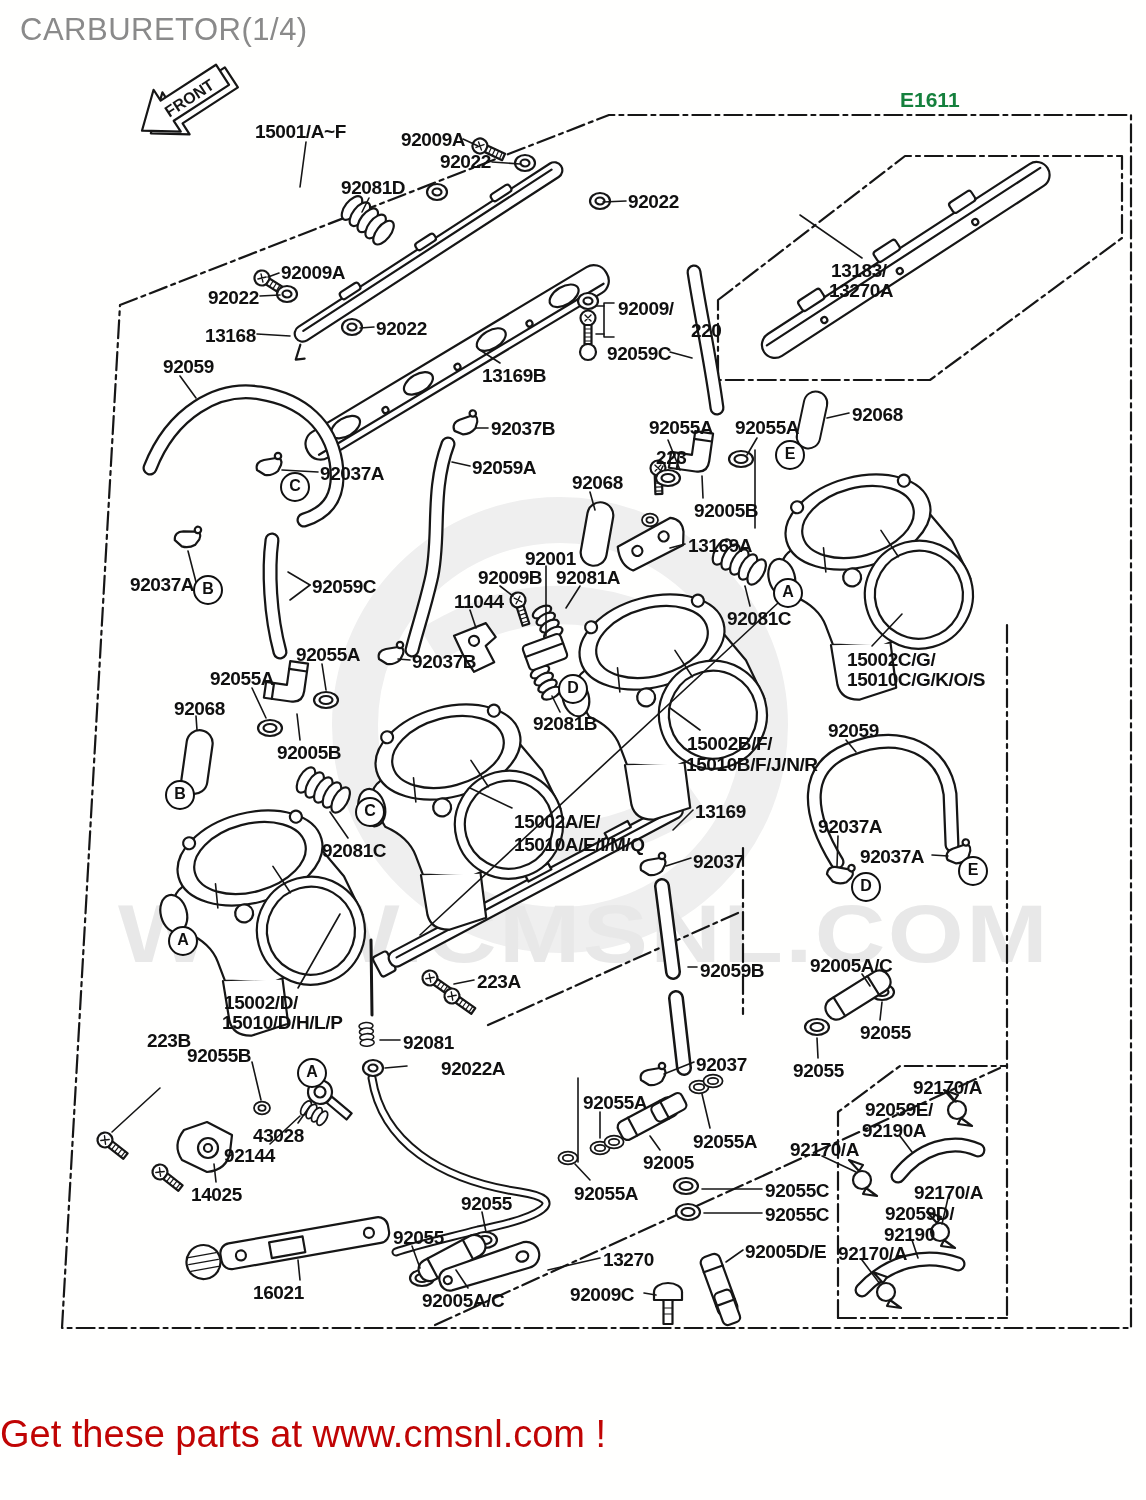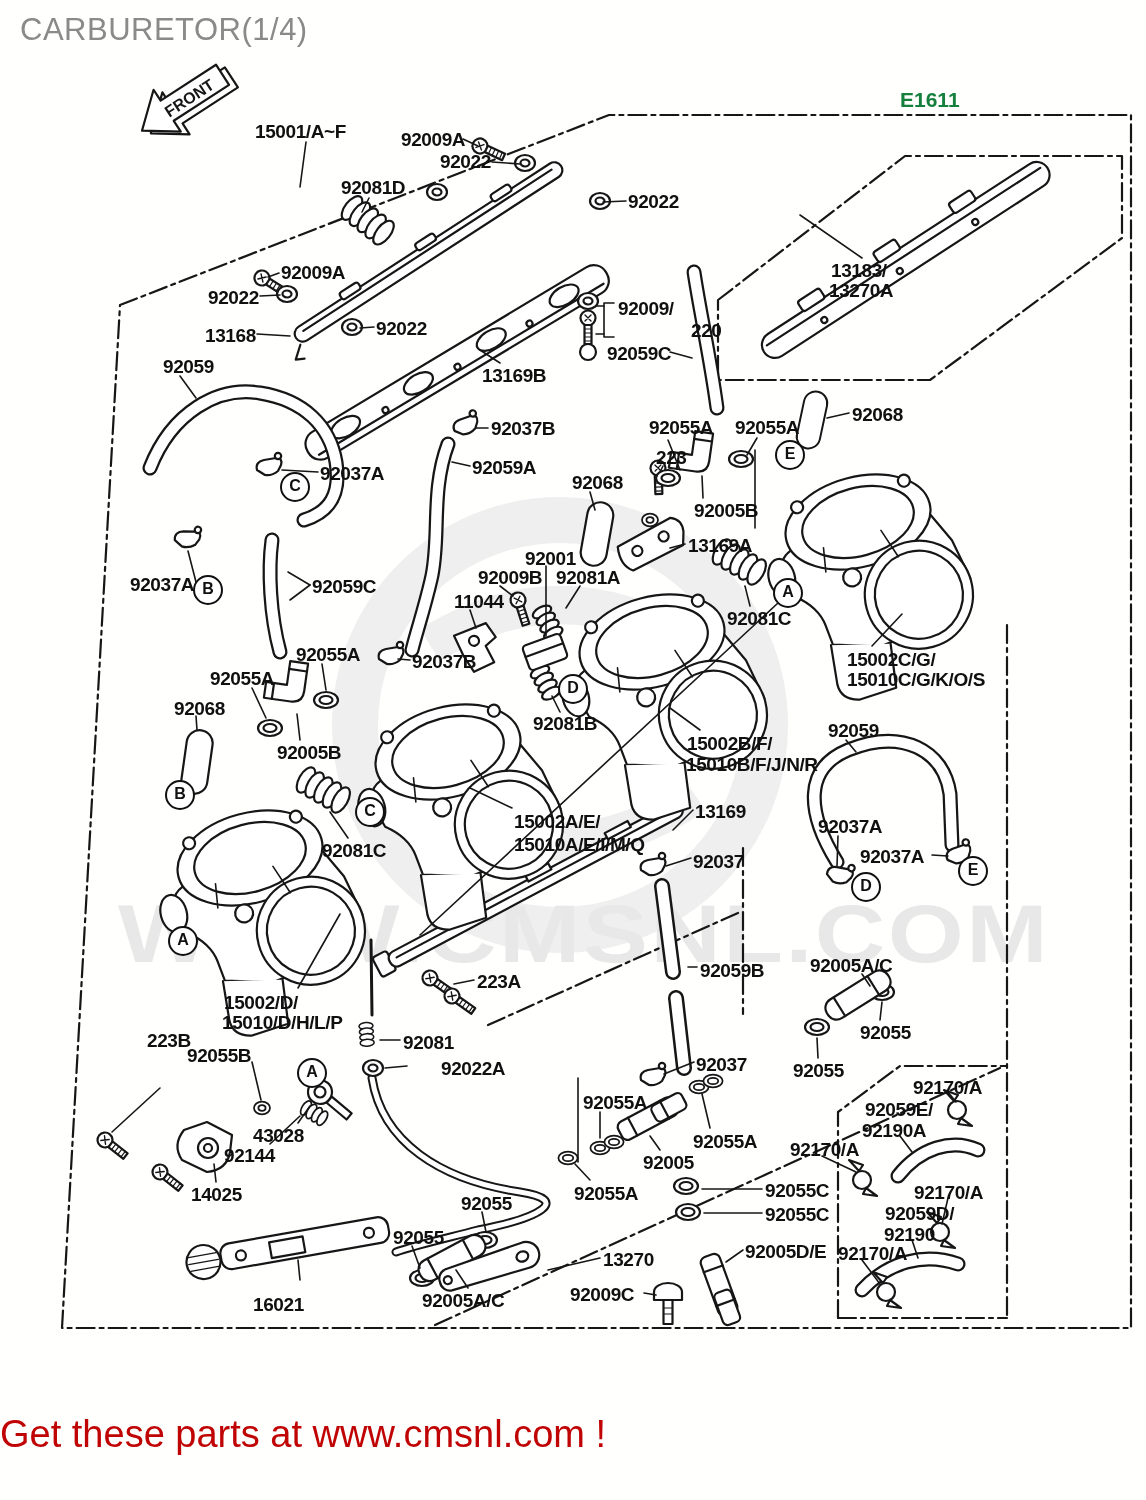--- a/index.html
+++ b/index.html
@@ -450,21 +450,21 @@
     <span class="plabel" style="left: 810px; top: 955px;">92005A/C</span>
     <span class="plabel" style="left: 860px; top: 1022px;">92055</span>
     <span class="plabel" style="left: 793px; top: 1060px;">92055</span>
     <span class="plabel" style="left: 187px; top: 1045px;">92055B</span>
     <span class="plabel" style="left: 147px; top: 1010px; margin-top: 20px;">223B</span>
     <span class="plabel" style="left: 403px; top: 1032px;">92081</span>
     <span class="plabel" style="left: 410px; top: 1058px; margin-left: 31px;">92022A</span>
     <span class="plabel" style="left: 253px; top: 1125px;">43028</span>
     <span class="plabel" style="left: 224px; top: 1145px;">92144</span>
     <span class="plabel" style="left: 191px; top: 1184px;">14025</span>
-    <span class="plabel" style="left: 253px; top: 1282px; margin-top: 12px;">16021</span>
+    <span class="plabel" style="left: 253px; top: 1282px;">16021</span>
     <span class="plabel" style="left: 461px; top: 1193px;">92055</span>
     <span class="plabel" style="left: 393px; top: 1227px;">92055</span>
     <span class="plabel" style="left: 422px; top: 1290px;">92005A/C</span>
     <span class="plabel" style="left: 583px; top: 1092px;">92055A</span>
     <span class="plabel" style="left: 693px; top: 1131px;">92055A</span>
     <span class="plabel" style="left: 643px; top: 1152px;">92005</span>
     <span class="plabel" style="left: 574px; top: 1183px;">92055A</span>
     <span class="plabel" style="left: 696px; top: 1054px;">92037</span>
     <span class="plabel" style="left: 765px; top: 1180px;">92055C</span>
     <span class="plabel" style="left: 765px; top: 1204px;">92055C</span>

